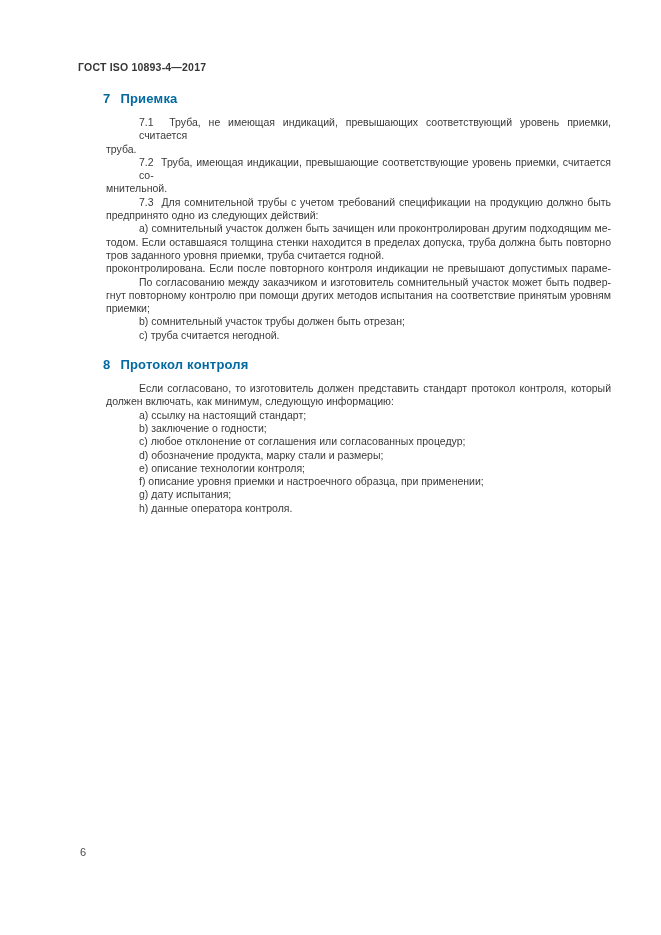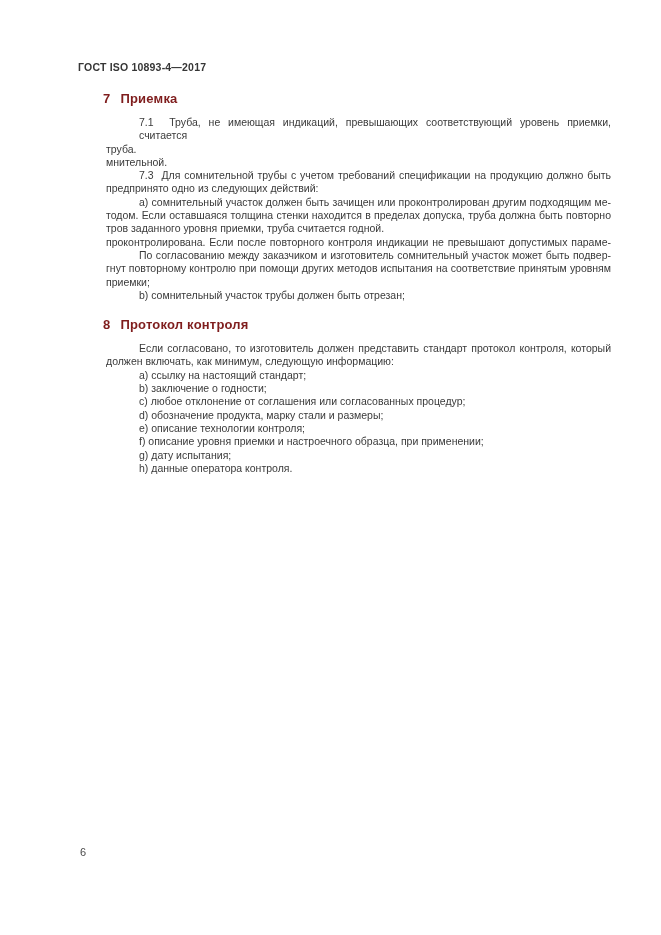--- a/index.html
+++ b/index.html
@@ -35,21 +35,21 @@
     position: absolute;
     left: 65px;
     top: 91px;
     width: 546px;
   }
   .section-heading {
     padding-left: 38px;
     font-size: 13px;
     line-height: 16px;
     font-weight: 700;
-    color: #7f1d1d;
+    color: #0369a1;
     margin: 15px 0 9px 0;
     letter-spacing: 0.2px;
   }
   .section-heading:first-child {
     margin-top: 0;
   }
   .section-heading .h-title {
     margin-left: 10px;
   }
   .para {
@@ -85,20 +85,21 @@
   <div class="content">
   <div class="section-heading"><span class="h-num">7</span><span class="h-title">Приемка</span></div>
 
   <div class="para">
   <div class="pline first just">7.1&nbsp; Труба, не имеющая индикаций, превышающих соответствующий уровень приемки, считается</div>
 
   <div class="pline">труба.</div>
 </div>
 
   <div class="para">
+  <div class="pline first just">7.2&nbsp; Труба, имеющая индикации, превышающие соответствующие уровень приемки, считается со-</div>
 
   <div class="pline">мнительной.</div>
 </div>
 
   <div class="para">
   <div class="pline first just">7.3&nbsp; Для сомнительной трубы с учетом требований спецификации на продукцию должно быть</div>
 
   <div class="pline">предпринято одно из следующих действий:</div>
 </div>
 
@@ -117,20 +118,23 @@
 
   <div class="pline just">гнут повторному контролю при помощи других методов испытания на соответствие принятым уровням</div>
 
   <div class="pline">приемки;</div>
 </div>
 
   <div class="para">
   <div class="pline first">b) сомнительный участок трубы должен быть отрезан;</div>
 </div>
 
+  <div class="para">
+  <div class="pline first">c) труба считается негодной.</div>
+</div>
 
   <div class="section-heading"><span class="h-num">8</span><span class="h-title">Протокол контроля</span></div>
 
   <div class="para">
   <div class="pline first just">Если согласовано, то изготовитель должен представить стандарт протокол контроля, который</div>
 
   <div class="pline">должен включать, как минимум, следующую информацию:</div>
 </div>
 
   <div class="para">

